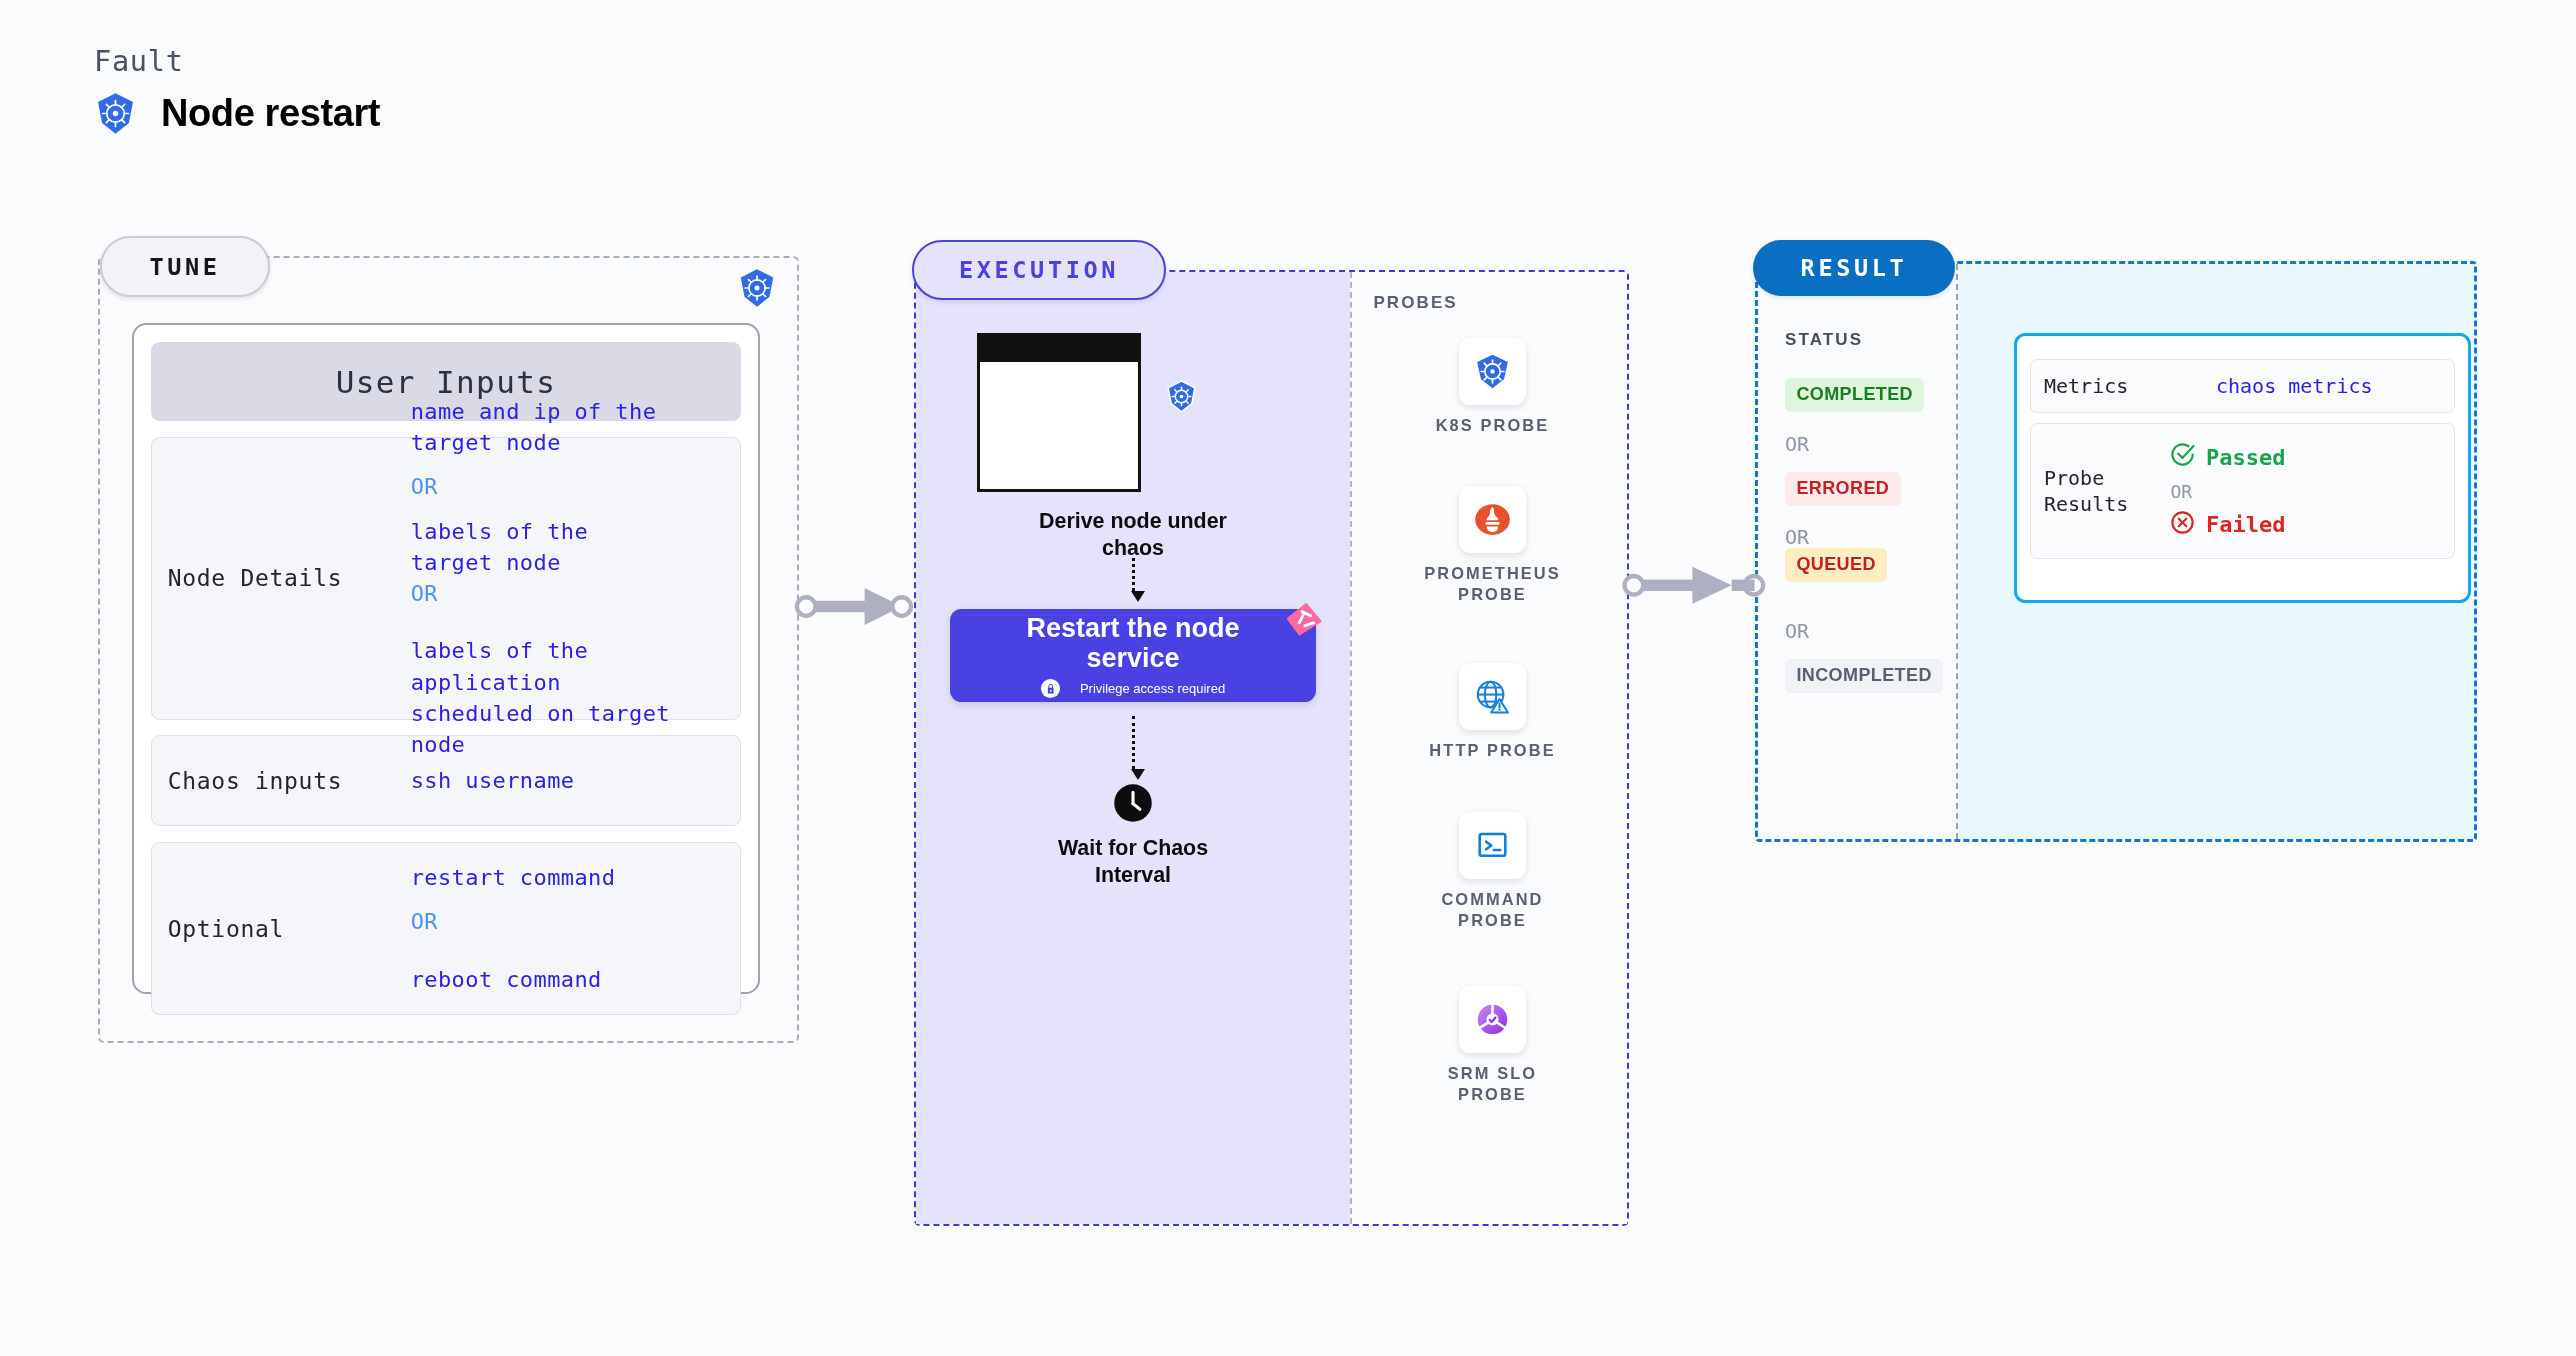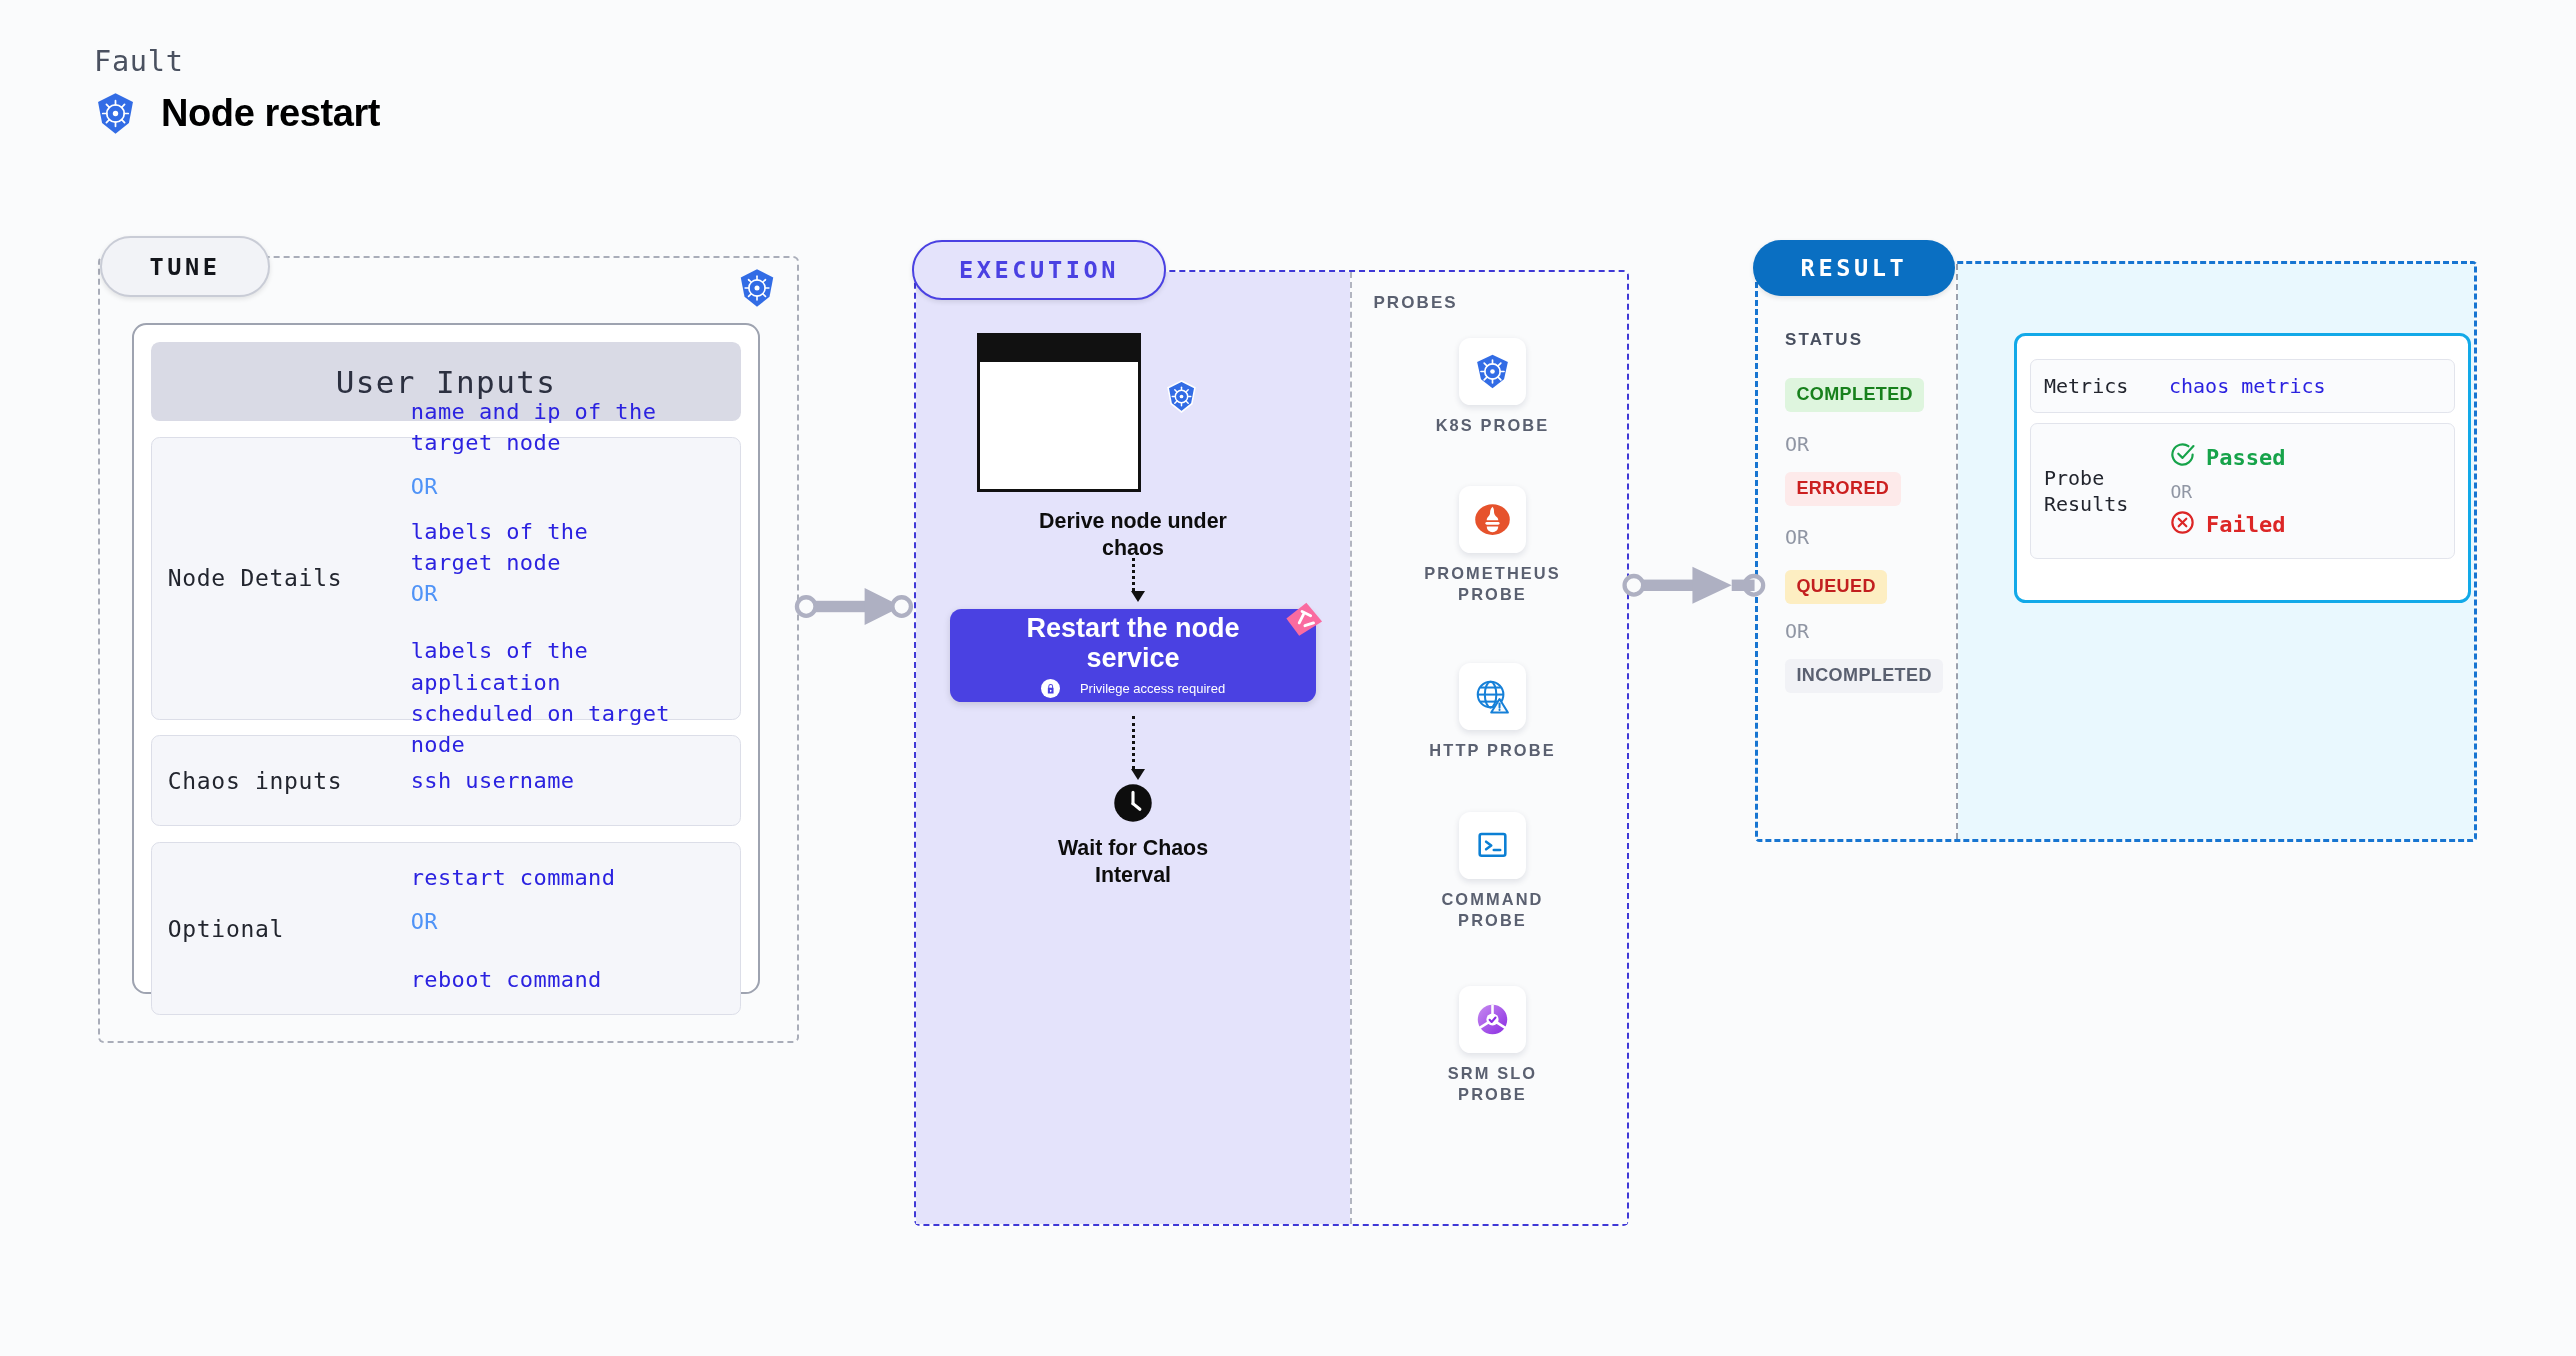--- a/index.html
+++ b/index.html
@@ -200,21 +200,21 @@
   }
   .out-key{
     width:125px;flex:0 0 125px;
     font-family:"DejaVu Sans Mono","Liberation Mono",monospace;
     font-size:20px;color:#22252e;line-height:1.3;
   }
   .out-val{
     flex:1;font-family:"DejaVu Sans Mono","Liberation Mono",monospace;
     font-size:20px;color:#2b22e0;
   }
-  #out-row-metrics{height:54px;}
+  #out-row-metrics{height:54px;gap:47px;}
   #out-row-probe{height:136px;}
   .pr-line{display:flex;align-items:center;gap:10px;}
   .pr-pass{font-size:22px;font-weight:bold;color:#16a34a;}
   .pr-fail{font-size:22px;font-weight:bold;color:#dc2626;}
   .pr-or{
     margin:7.1px 0 7.1px 1.4px;font-size:18px;color:#9096a4;
     font-family:"DejaVu Sans Mono","Liberation Mono",monospace;
   }
 </style>
 </head>
@@ -510,21 +510,21 @@
 <div id="result-pill" class="pill">RESULT</div>
 <div id="result-panel">
 
   <div id="result-left">
     <div id="status-title">STATUS</div>
 
     <div class="status-chip" style="top:114px;background:#def5de;color:#17801c;">COMPLETED</div>
     <div class="or-small" style="top:168px;">OR</div>
     <div class="status-chip" style="top:208px;background:#fdeaea;color:#cb1f1f;">ERRORED</div>
     <div class="or-small" style="top:261px;">OR</div>
-    <div class="status-chip" style="top:306px;background:#fdeec2;color:#c21f1f;">QUEUED</div>
+    <div class="status-chip" style="top:284px;background:#fdeec2;color:#c21f1f;">QUEUED</div>
     <div class="or-small" style="top:355px;">OR</div>
     <div class="status-chip" style="top:395px;background:#f1f2f6;color:#5a6070;">INCOMPLETED</div>
   </div>
 
   <div id="result-right">
     <div id="output-card">
 
       <div class="out-row" id="out-row-metrics">
         <div class="out-key">Metrics</div>
         <div class="out-val">chaos metrics</div>

